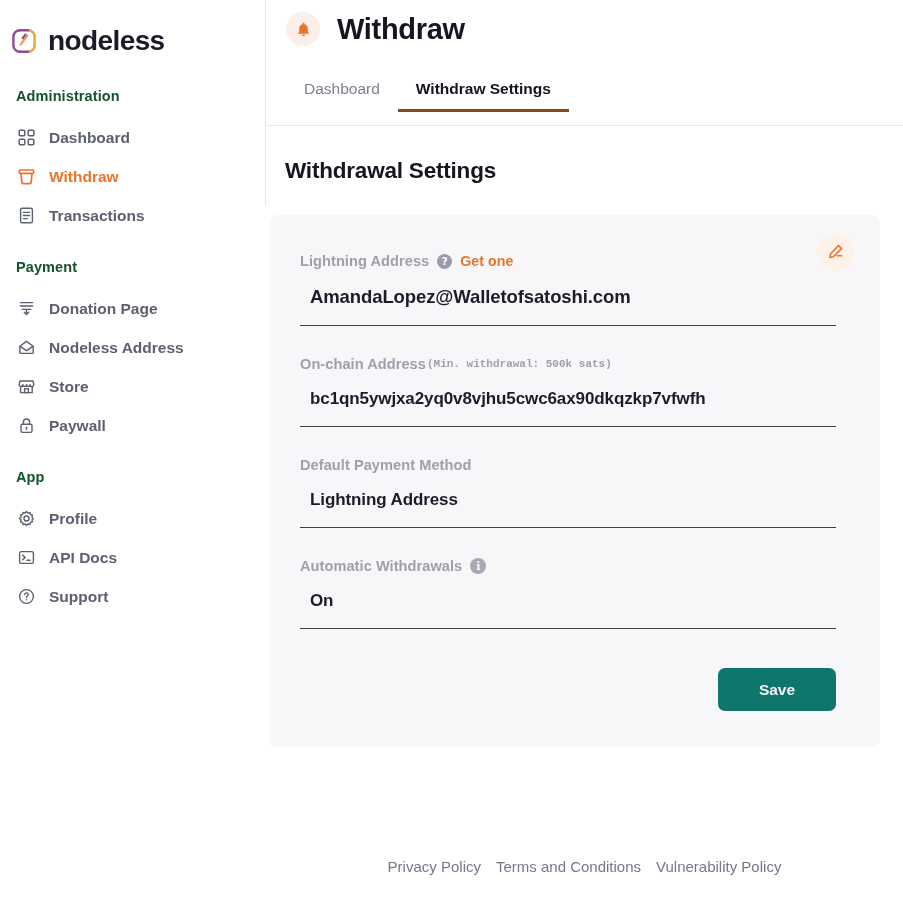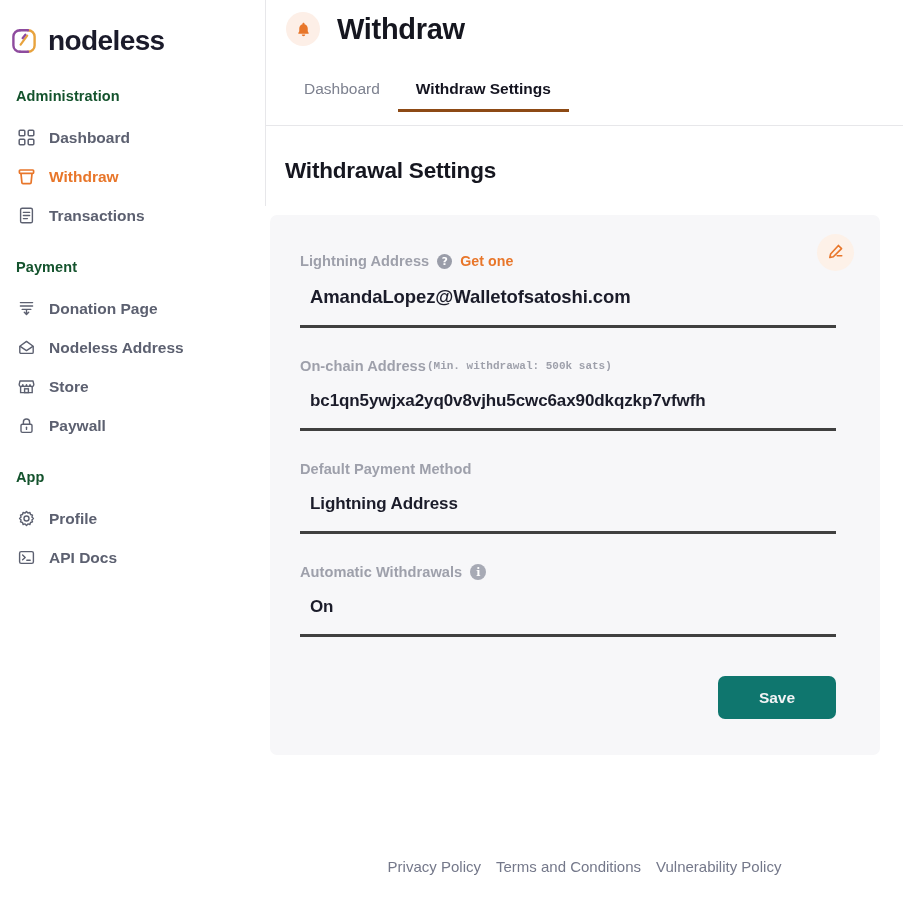--- a/index.html
+++ b/index.html
@@ -124,21 +124,21 @@
   .label-suffix {
     font-size: 11px; font-weight: 700; color: #9ea0ab; letter-spacing: 0; font-family: Liberation Mono, monospace;
   }
   .get-one {
     font-size: 14.2px; font-weight: 700; color: #e8762a;
     cursor: pointer; text-decoration: none;
   }
   .field-value {
     font-size: 18.5px; font-weight: 700; color: #1b1c2a;
     padding: 17px 0 17px 10px;
-    border-bottom: 3px solid #404040;
+    border-bottom: 1px solid #404040;
     letter-spacing: -0.1px;
   }
   .field-value.small { font-size: 17px; }
   .actions { display: flex; justify-content: flex-end; margin-top: 32px; }
   .save-btn {
     background: #0f766e; color: #f3f3f5;
     border: none; border-radius: 7px;
     width: 118px; height: 43px;
     font-size: 15.5px; font-weight: 700;
     font-family: inherit; cursor: not-allowed;
@@ -288,20 +288,30 @@
       <div class="nav-item">
         <span class="nav-ico">
           <svg viewBox="0 0 19 19" width="19" height="19" fill="none" stroke="currentColor" stroke-width="1.4">
             <rect x="2.6" y="3.6" width="13.8" height="11.8" rx="1.6"></rect>
             <path d="M5.6 7 L8.2 9.4 L5.6 11.8 M9.8 12.2 H13.2" stroke-linecap="round" stroke-linejoin="round"></path>
           </svg>
         </span>
         <span>API Docs</span>
       </div>
 
+      <div class="nav-item">
+        <span class="nav-ico">
+          <svg viewBox="0 0 19 19" width="19" height="19" fill="none" stroke="currentColor" stroke-width="1.4">
+            <circle cx="9.5" cy="9.5" r="6.9"></circle>
+            <path d="M7.7 7.6 C7.7 6.6 8.5 5.9 9.5 5.9 C10.5 5.9 11.3 6.6 11.3 7.6 C11.3 8.8 9.5 8.9 9.5 10.6" stroke-linecap="round"></path>
+            <circle cx="9.5" cy="12.8" r="0.75" fill="currentColor" stroke="none"></circle>
+          </svg>
+        </span>
+        <span>Support</span>
+      </div>
     </div>
   </aside>
 
   <main class="main">
 
     <div class="page-head">
       <span class="bell-badge">
         <svg viewBox="0 0 20 20" width="17" height="17" aria-hidden="true">
           <path d="M10 2.2 C10.7 2.2 11.2 2.7 11.2 3.3 L11.2 3.9 C13.4 4.4 15 6.4 15 8.7 L15 12.2 L16.1 14 C16.3 14.4 16 14.9 15.5 14.9 L4.5 14.9 C4 14.9 3.7 14.4 3.9 14 L5 12.2 L5 8.7 C5 6.4 6.6 4.4 8.8 3.9 L8.8 3.3 C8.8 2.7 9.3 2.2 10 2.2 Z" fill="#e8762a"></path>
           <path d="M8 16 C8 17.1 8.9 18 10 18 C11.1 18 12 17.1 12 16 Z" fill="#e8762a"></path>

